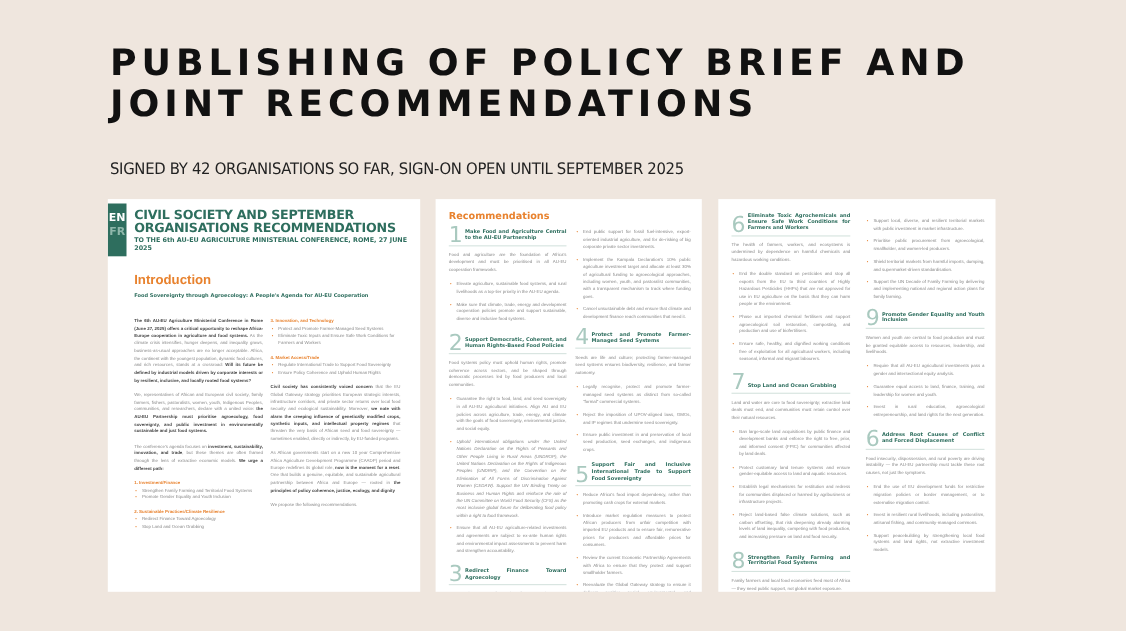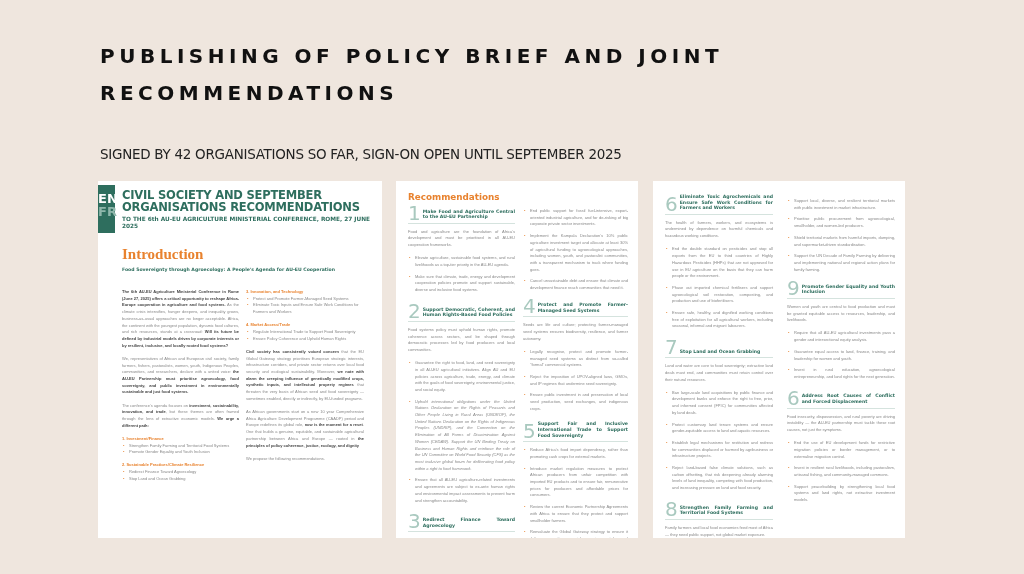--- a/index.html
+++ b/index.html
@@ -2,45 +2,45 @@
 <html><head>
 <meta charset="utf-8">
 <style>
   * { box-sizing: border-box; margin: 0; padding: 0; }
   html, body { width: 1024px; height: 574px; overflow: hidden; }
   body { background: #efe6de; font-family: "Liberation Sans", sans-serif; position: relative; }
 
   .headline {
     position: absolute; left: 100px; top: 38px; width: 860px;
     font-family: "DejaVu Sans", sans-serif; font-weight: bold;
-    font-size: 20px; letter-spacing: 4.5px; line-height: 37px; color: #111;
+    font-size: 33px; letter-spacing: 4.5px; line-height: 37px; color: #111;
   }
   .subhead {
     position: absolute; left: 100px; top: 146px;
     font-family: "DejaVu Sans", sans-serif; font-size: 14.5px; color: #222;
     letter-spacing: -0.3px; transform: scaleX(0.93); transform-origin: left;
   }
 
   .page {
     position: absolute; top: 181px; background: #fff; overflow: hidden;
     font-size: 4px; line-height: 6.7px; color: #888;
   }
   #page1 { left: 98px; width: 284px; height: 357px; }
   #page2 { left: 396px; width: 242px; height: 357px; }
   #page3 { left: 653px; width: 252px; height: 357px; }
   .dark { color: #444; font-weight: bold; }
 
   
   .langtab { position: absolute; left: 0; top: 4px; width: 17px; height: 48px; background: #2e6e5e; }
-  .langtab span { display: block; text-align: center; font-family: "DejaVu Sans", sans-serif; font-weight: bold; font-size: 13px; line-height: 13px; }
+  .langtab span { display: block; text-align: center; font-family: "DejaVu Sans", sans-serif; font-weight: bold; font-size: 10px; line-height: 13px; }
   .lang-en { color: #fff; margin-top: 7px; }
   .lang-fr { color: #8fb7ab; }
   .p1-title { position: absolute; left: 24px; top: 9px; width: 250px; font-family: "DejaVu Sans", sans-serif; font-weight: bold; font-size: 11.5px; line-height: 11.5px; color: #2e6e5e; letter-spacing: -0.2px; }
   .p1-sub { position: absolute; left: 24px; top: 35px; width: 250px; font-family: "DejaVu Sans", sans-serif; font-weight: bold; font-size: 5.8px; line-height: 7.2px; color: #2e6e5e; }
-  .intro-h { position: absolute; left: 24px; top: 70px; font-family: Liberation Serif, serif; font-weight: bold; font-size: 15px; color: #e8822e; }
+  .intro-h { position: absolute; left: 24px; top: 70px; font-family: Liberation Sans, sans-serif; font-weight: bold; font-size: 12px; color: #e8822e; }
   .intro-sub { position: absolute; left: 24px; top: 86px; font-family: "DejaVu Sans", sans-serif; font-weight: bold; font-size: 4.6px; color: #2e6e5e; }
   .col { position: absolute; text-align: justify; }
   .p1-colA { left: 24px; top: 108px; width: 117px; }
   .p1-colB { left: 148px; top: 108px; width: 118px; }
   .para { margin-bottom: 6.5px; }
   .sec-h { color: #e8822e; font-weight: bold; }
   ul.bl { list-style: none; margin-bottom: 6.5px; }
   ul.bl li { position: relative; padding-left: 7px; text-align: left; }
   ul.bl li::before { content: "•"; position: absolute; left: 1px; color: #e8822e; }
   ul.bl.sp li { margin-bottom: 5px; text-align: justify; }

